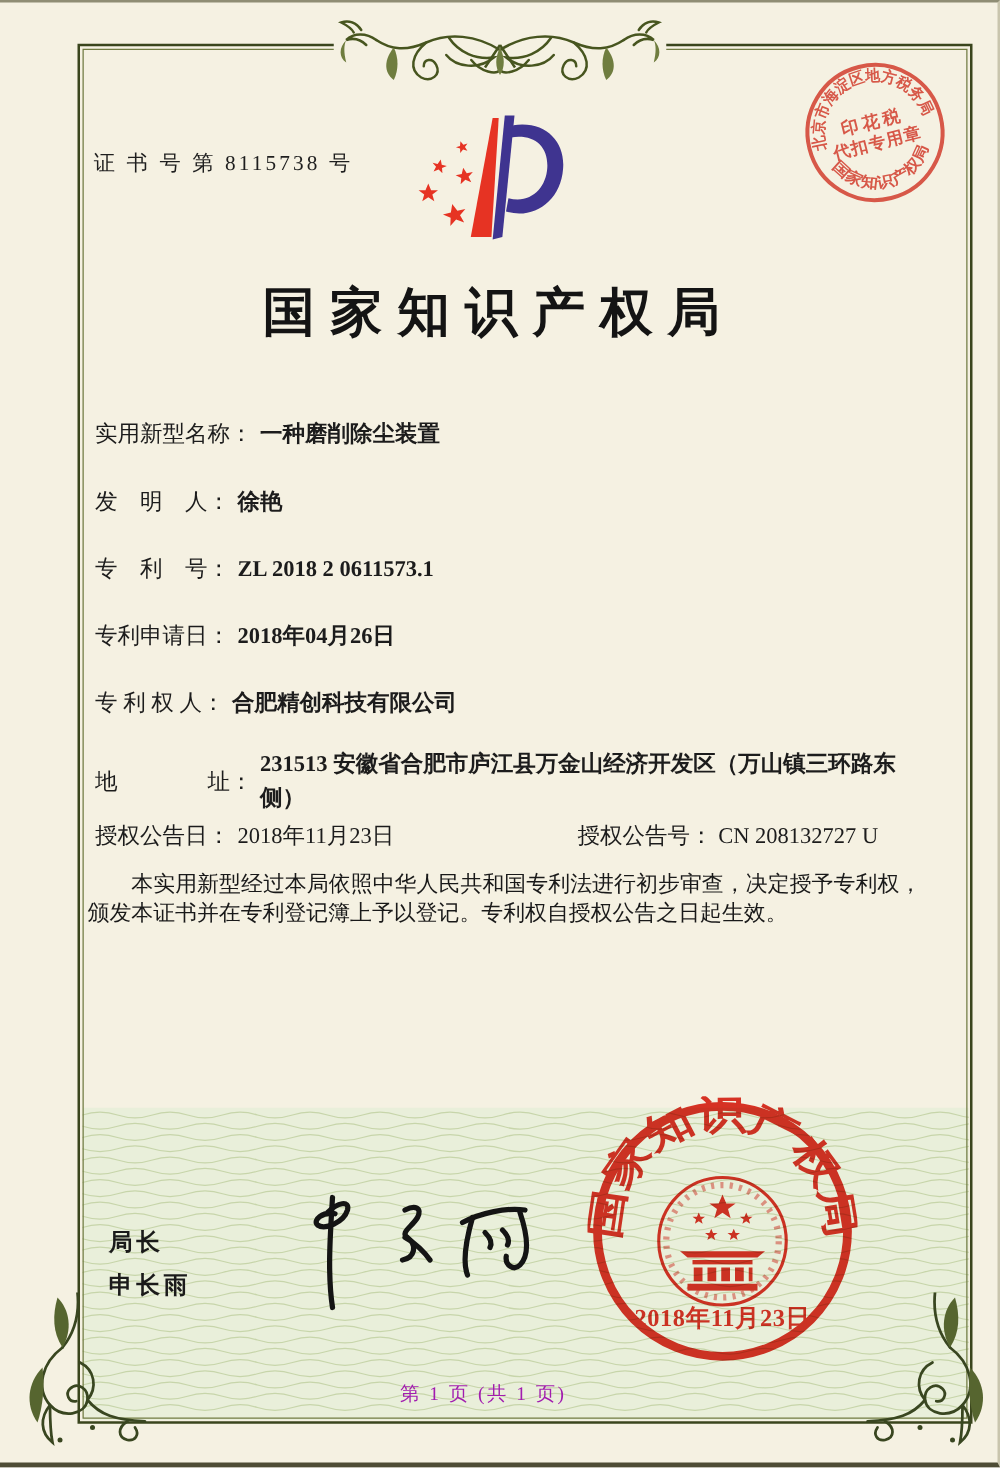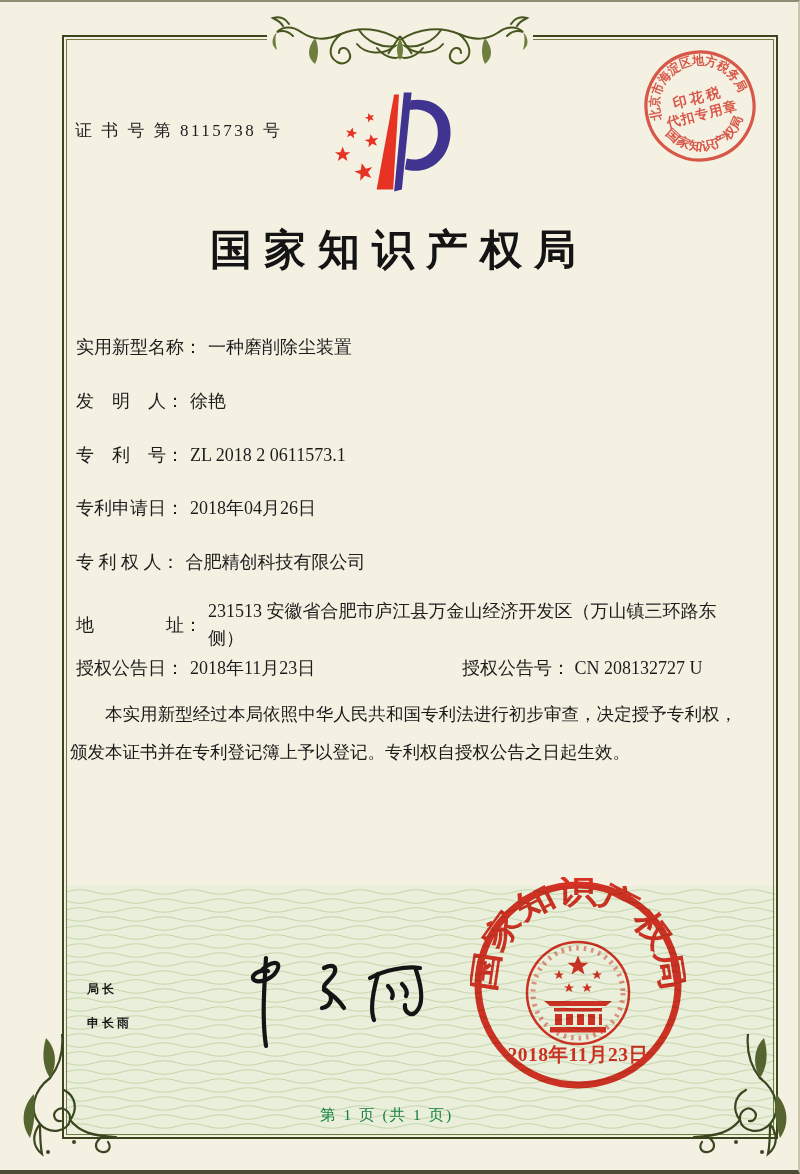--- a/index.html
+++ b/index.html
@@ -7,33 +7,33 @@
         font-family:"Liberation Serif","DejaVu Serif",serif;color:#1c1c1c;
         border-top:2px solid #8f8d74;border-bottom:4px solid #4e4c35;border-right:2px solid #c9c5ad;box-sizing:border-box;}
   .frame-outer{position:absolute;left:62px;top:33px;width:712px;height:1100px;border:2.5px solid #3a451d;}
   .frame-inner{position:absolute;inset:2px;border:1px solid #707b42;}
   .cert-no{position:absolute;left:75px;top:94px;font-size:17px;letter-spacing:2.5px;color:#1e1e1e;margin-top:23px;}
   .logo{position:absolute;left:330px;top:84px;width:136px;height:112px;}
   .doc-title{position:absolute;left:0;top:220px;width:100%;text-align:center;font-size:42px;
              font-weight:600;letter-spacing:12px;color:#141414;}
   .frow{position:absolute;left:76px;display:flex;align-items:center;font-size:18px;line-height:27px;}
   .flabel{flex:none;white-space:pre;}
-  .fvalue{margin-left:6px;width:524px;}
+  .fvalue{margin-left:6px;width:524px;font-weight:bold;}
   .grant-pair{position:absolute;left:386px;top:0;white-space:nowrap;}
-  .body-text{position:absolute;left:70px;top:694px;width:667px;font-size:17.5px;line-height:38px;
-             text-align:justify;color:#191919;font-family:Liberation Mono, monospace;}
+  .body-text{position:absolute;left:70px;top:694px;width:667px;font-size:17.5px;line-height:23px;
+             text-align:justify;color:#191919;}
   .body-text p{margin:0;text-indent:2em;}
   .waves{position:absolute;left:66px;top:884px;}
   .officer{position:absolute;left:87px;font-family:"Liberation Sans","DejaVu Sans",sans-serif;
-           font-weight:600;font-size:12px;letter-spacing:3px;color:#1a1a1a;}
+           font-weight:600;font-size:19px;letter-spacing:3px;color:#1a1a1a;}
   .officer.t1{top:979px}.officer.t2{top:1013px}
   .signature{position:absolute;left:220px;top:948px;}
   .seal{position:absolute;left:470px;top:875px;opacity:.93;mix-blend-mode:multiply;}
   .stamp{position:absolute;left:640px;top:44px;opacity:.88;mix-blend-mode:multiply;}
-  .footer{position:absolute;left:320px;top:1103px;font-size:15.5px;letter-spacing:2px;color:#15803d;}
+  .footer{position:absolute;left:320px;top:1103px;font-size:15.5px;letter-spacing:2px;color:#a21caf;}
   .top-orn{position:absolute;left:255px;top:12px;}
   .corner-orn{position:absolute;top:1032px;}
   .corner-orn.l{left:14px}.corner-orn.r{left:686px}
 </style>
 </head>
 <body>
 
 <div class="page">
 
   <svg class="waves" id="waveSvg" width="709" height="250" viewBox="0 0 709 250">

